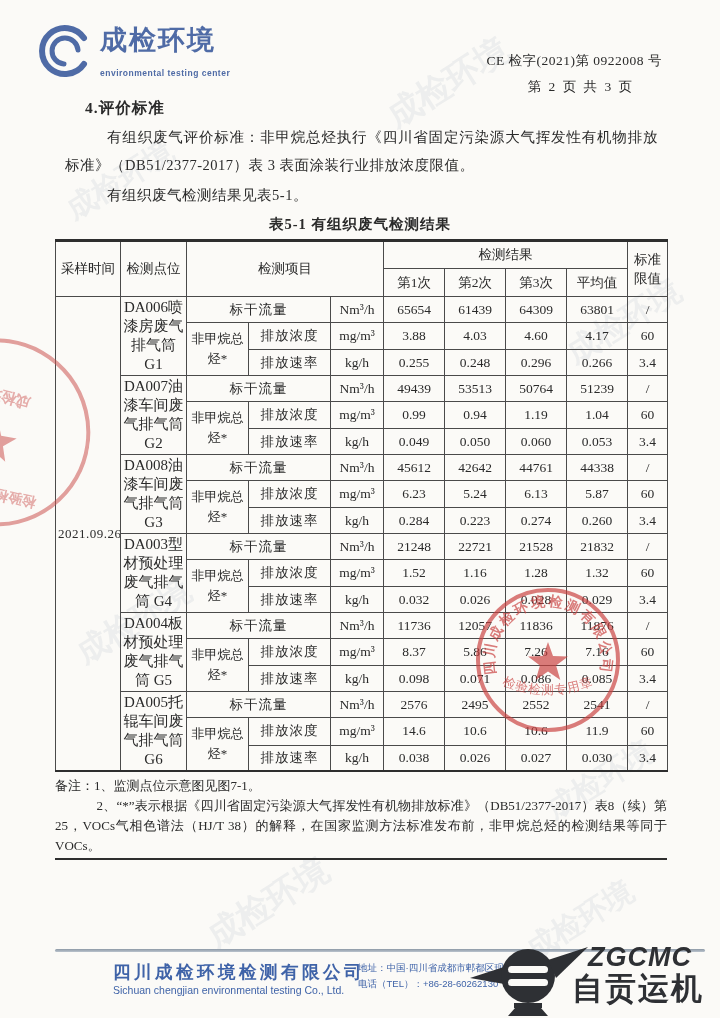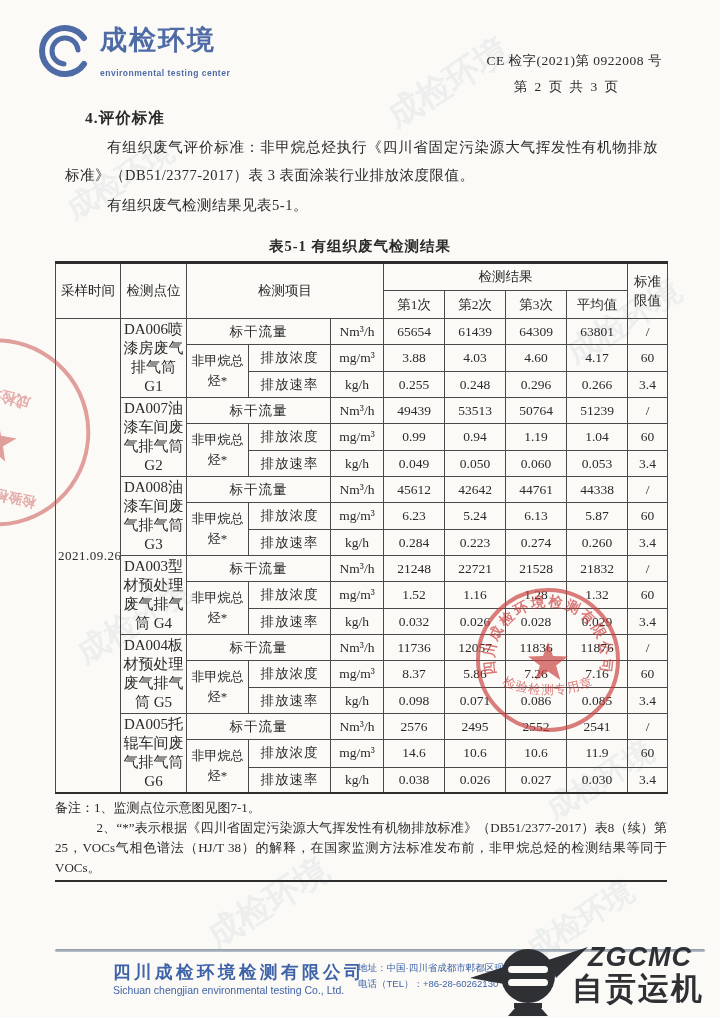--- a/index.html
+++ b/index.html
@@ -15,30 +15,30 @@
   .logo-texts { display:flex; flex-direction:column; }
   .logo-cn {
     font-family:"Liberation Sans","DejaVu Sans",sans-serif;
     font-weight:800; font-size:27px; letter-spacing:2px; color:#4f6ba6; line-height:30px;
   }
   .logo-en {
     font-family:"Liberation Sans","DejaVu Sans",sans-serif;
     font-weight:bold; font-size:8.5px; letter-spacing:.5px; color:#4f6ba6; margin-top:13px;
   }
   .report-no { position:absolute; right:58px; top:52px; font-size:13.5px; letter-spacing:.5px; }
-  .page-info { position:absolute; right:100px; top:78px; font-size:13.5px; letter-spacing:2px; }
+  .page-info { position:absolute; right:86px; top:78px; font-size:13.5px; letter-spacing:2px; }
 
   
   .content { position:absolute; left:0; top:98px; width:720px; }
-  .sec-h { font-size:15.5px; font-weight:bold; margin:10px 0 4px 85px; letter-spacing:1px; }
+  .sec-h { font-size:15.5px; font-weight:bold; margin:0 0 4px 85px; letter-spacing:1px; }
   .sec-p {
     margin:0 62px 2px 65px; font-size:14.5px; line-height:28px;
     text-align:justify; text-indent:2.9em; letter-spacing:.5px;
   }
-  .tbl-title { text-align:center; font-size:14.5px; font-weight:bold; letter-spacing:1px; margin:18px 0 5px; }
+  .tbl-title { text-align:center; font-size:14.5px; font-weight:bold; letter-spacing:1px; margin:6px 0 5px; }
 
   
   table.tbl {
     border-collapse:collapse; table-layout:fixed; width:612px; margin-left:55px;
     font-size:13.5px;
     border-top:3px solid #2e2e2e; border-bottom:2.5px solid #2e2e2e;
     border-left:1.5px solid #3c3c3c; border-right:1.5px solid #3c3c3c;
     background:transparent;
   }
   .tbl th, .tbl td {

